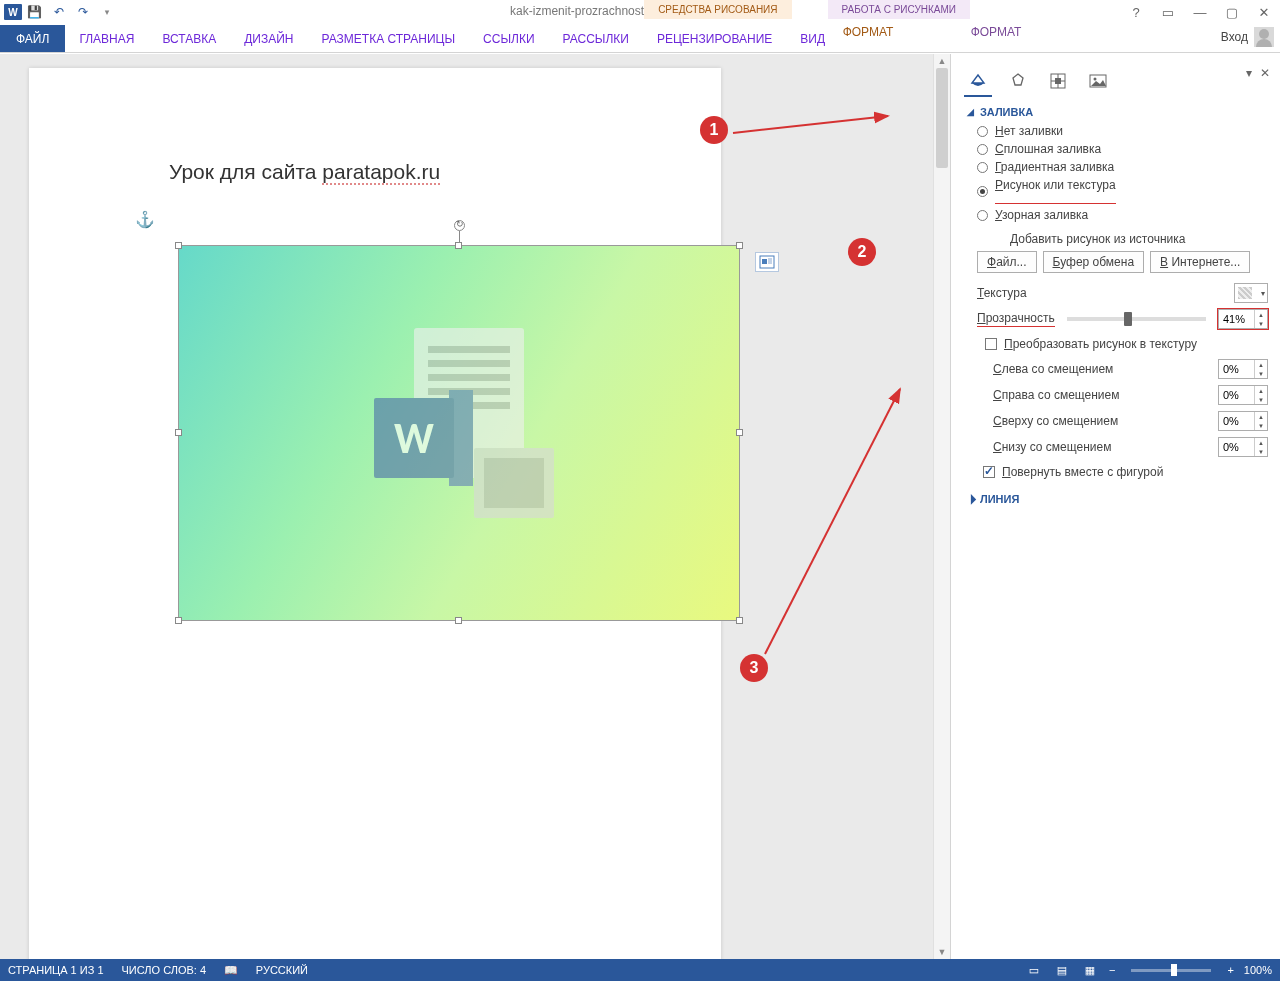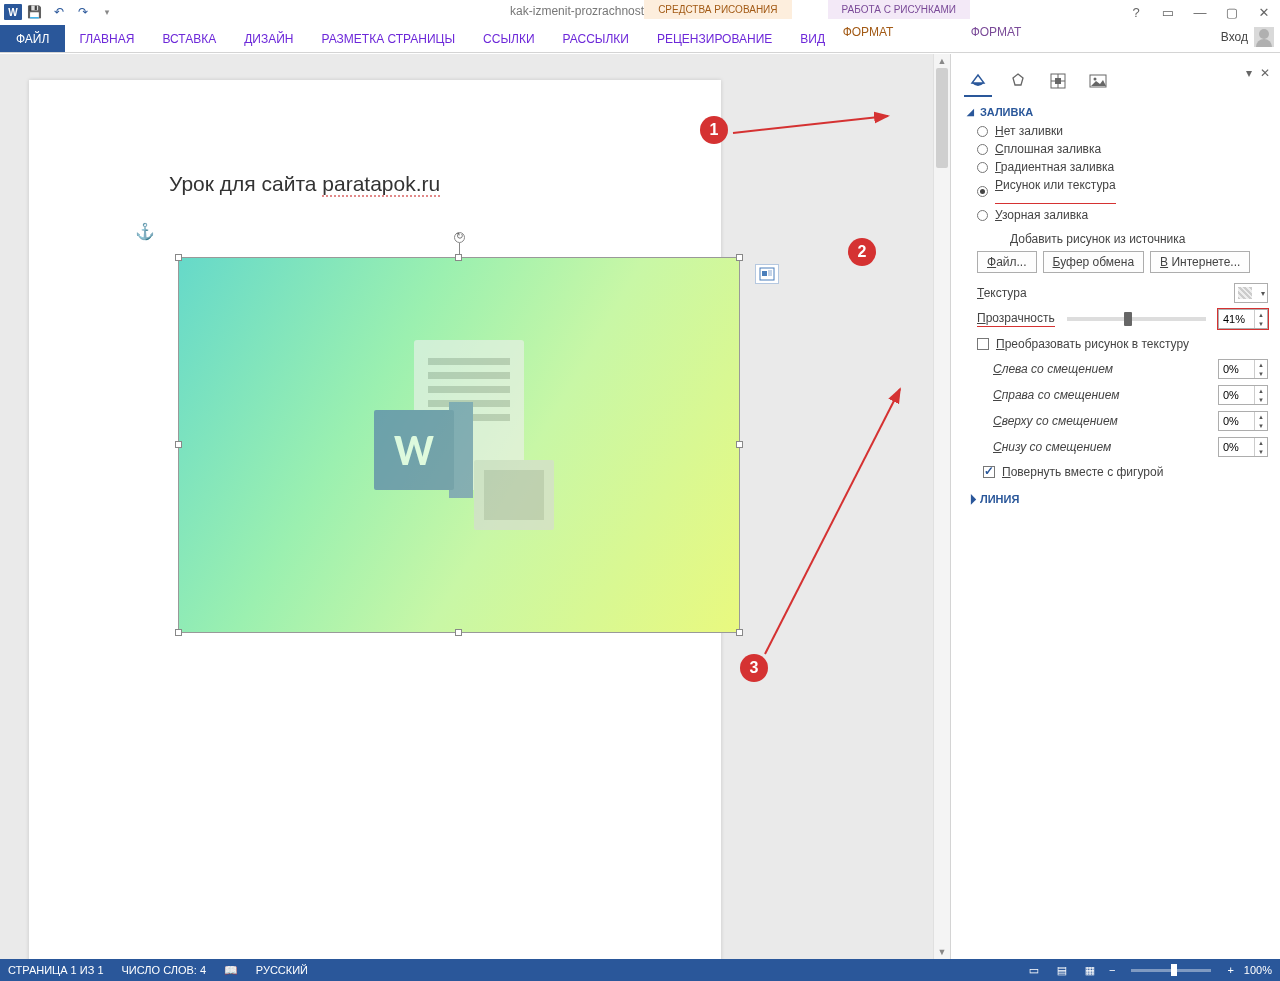--- a/index.html
+++ b/index.html
@@ -27,21 +27,21 @@
 .ctx-format { position: absolute; display: flex; }
 .ctx-format .tab { min-width: 128px; justify-content: center; }
 .login-area { position: absolute; right: 6px; top: 2px; display: flex; align-items: center; gap: 6px; color: #444; font-size: 12px; }
 .login-avatar { width: 20px; height: 20px; background: #d9d9d9; position: relative; }
 .login-avatar::before { content:''; position:absolute; width:10px; height:10px; background:#b0b0b0; border-radius:50%; left:5px; top:2px;}
 .login-avatar::after { content:''; position:absolute; width:16px; height:8px; background:#b0b0b0; border-radius:8px 8px 0 0; left:2px; top:12px;}
 
 
 .doc-area { position: absolute; top: 54px; left: 0; right: 0; bottom: 22px; background: #eaeaea; display: flex; }
 .doc-scroll { flex: 1; position: relative; overflow: hidden; }
-.page { position: absolute; left: 29px; top: 26px; width: 692px; height: 894px; background: #fff; box-shadow: 0 0 4px rgba(0,0,0,0.15); }
+.page { position: absolute; left: 29px; top: 14px; width: 692px; height: 894px; background: #fff; box-shadow: 0 0 4px rgba(0,0,0,0.15); }
 .page-text { position: absolute; left: 140px; top: 92px; font-size: 21px; font-family: Georgia, serif; color: #333; }
 .page-text .underline { border-bottom: 2px dotted rgba(200,40,40,0.55); }
 .anchor-icon { position: absolute; left: 106px; top: 142px; color: #4a7ebb; font-size: 16px; }
 
 
 .sel-img-wrap { position: absolute; left: 150px; top: 178px; width: 560px; height: 374px; }
 .sel-img { width: 100%; height: 100%; background: linear-gradient(120deg, #66d9c9 0%, #9bf0b0 35%, #c8f7a6 60%, #e9f97f 100%); position: relative; }
 .sel-border { position:absolute; left:-1px; top:-1px; right:-1px; bottom:-1px; border:1px solid #999; }
 .handle { position: absolute; width: 7px; height: 7px; background: #fff; border: 1px solid #888; }
 .handle.tl{left:-4px;top:-4px;} .handle.tr{right:-4px;top:-4px;} .handle.bl{left:-4px;bottom:-4px;} .handle.br{right:-4px;bottom:-4px;}
@@ -108,21 +108,21 @@
 .spin input{ width:34px; border:none; font-size:11px; text-align:left; padding-left:4px; outline:none; }
 .spin-btns{ position:absolute; right:0; top:0; bottom:0; width:13px; border-left:1px solid #ccc; display:flex; flex-direction:column; }
 .spin-btns span{flex:1; font-size:6px; display:flex; align-items:center; justify-content:center; color:#555; cursor:pointer;}
 .spin.red-outline{ outline:1.5px solid #d53232; outline-offset:0px; }
 
 .chk-row { display:flex; align-items:center; gap:7px; font-size:12px; margin:8px 0 8px 6px; }
 .chk { width:12px; height:12px; border:1px solid #777; position:relative; flex-shrink:0; cursor:pointer;}
 .chk.checked::after{content:'✓'; position:absolute; left:0; top:-3px; font-size:12px; color:#2a579a; font-weight:bold;}
 
 .offset-rows { margin-left:16px; }
-.offset-rows .field-row .flbl{ min-width:140px;font-style:italic; }
+.offset-rows .field-row .flbl{ min-width:140px; }
 
 
 .annot-circle { position:absolute; width:28px; height:28px; background:#d53232; border-radius:50%; color:#fff; font-weight:bold; font-size:16px; display:flex; align-items:center; justify-content:center; z-index:50; font-family:Arial; }
 .annot-svg{ position:absolute; z-index:49; pointer-events:none; overflow:visible; }
 
 
 .statusbar { position:absolute; bottom:0; left:0; right:0; height:22px; background:#2a579a; color:#fff; display:flex; align-items:center; font-size:11px; padding:0 8px; }
 .statusbar .seg{ margin-right:18px; }
 .status-right{ position:absolute; right:8px; display:flex; align-items:center; gap:10px;}
 .status-ic{ width:18px; height:16px; display:flex; align-items:center; justify-content:center; cursor:pointer;}
@@ -328,21 +328,21 @@
         </div>
         <div class="spin red-outline">
           <input value="41%" style="">
           <div class="spin-btns">
               <span>▲</span>
               <span>▼</span>
             </div>
         </div>
       </div>
 
-      <div class="chk-row" style="margin-left:0;">
+      <div class="chk-row" style="margin-left:8px;">
         <div class="chk"></div>
         <span><u>П</u>реобразовать рисунок в текстуру</span>
       </div>
 
       <div class="offset-rows">
         <div class="field-row">
           <span class="flbl"><u>С</u>лева со смещением</span>
           <div class="spin">
               <input value="0%" style="">
               <div class="spin-btns">

